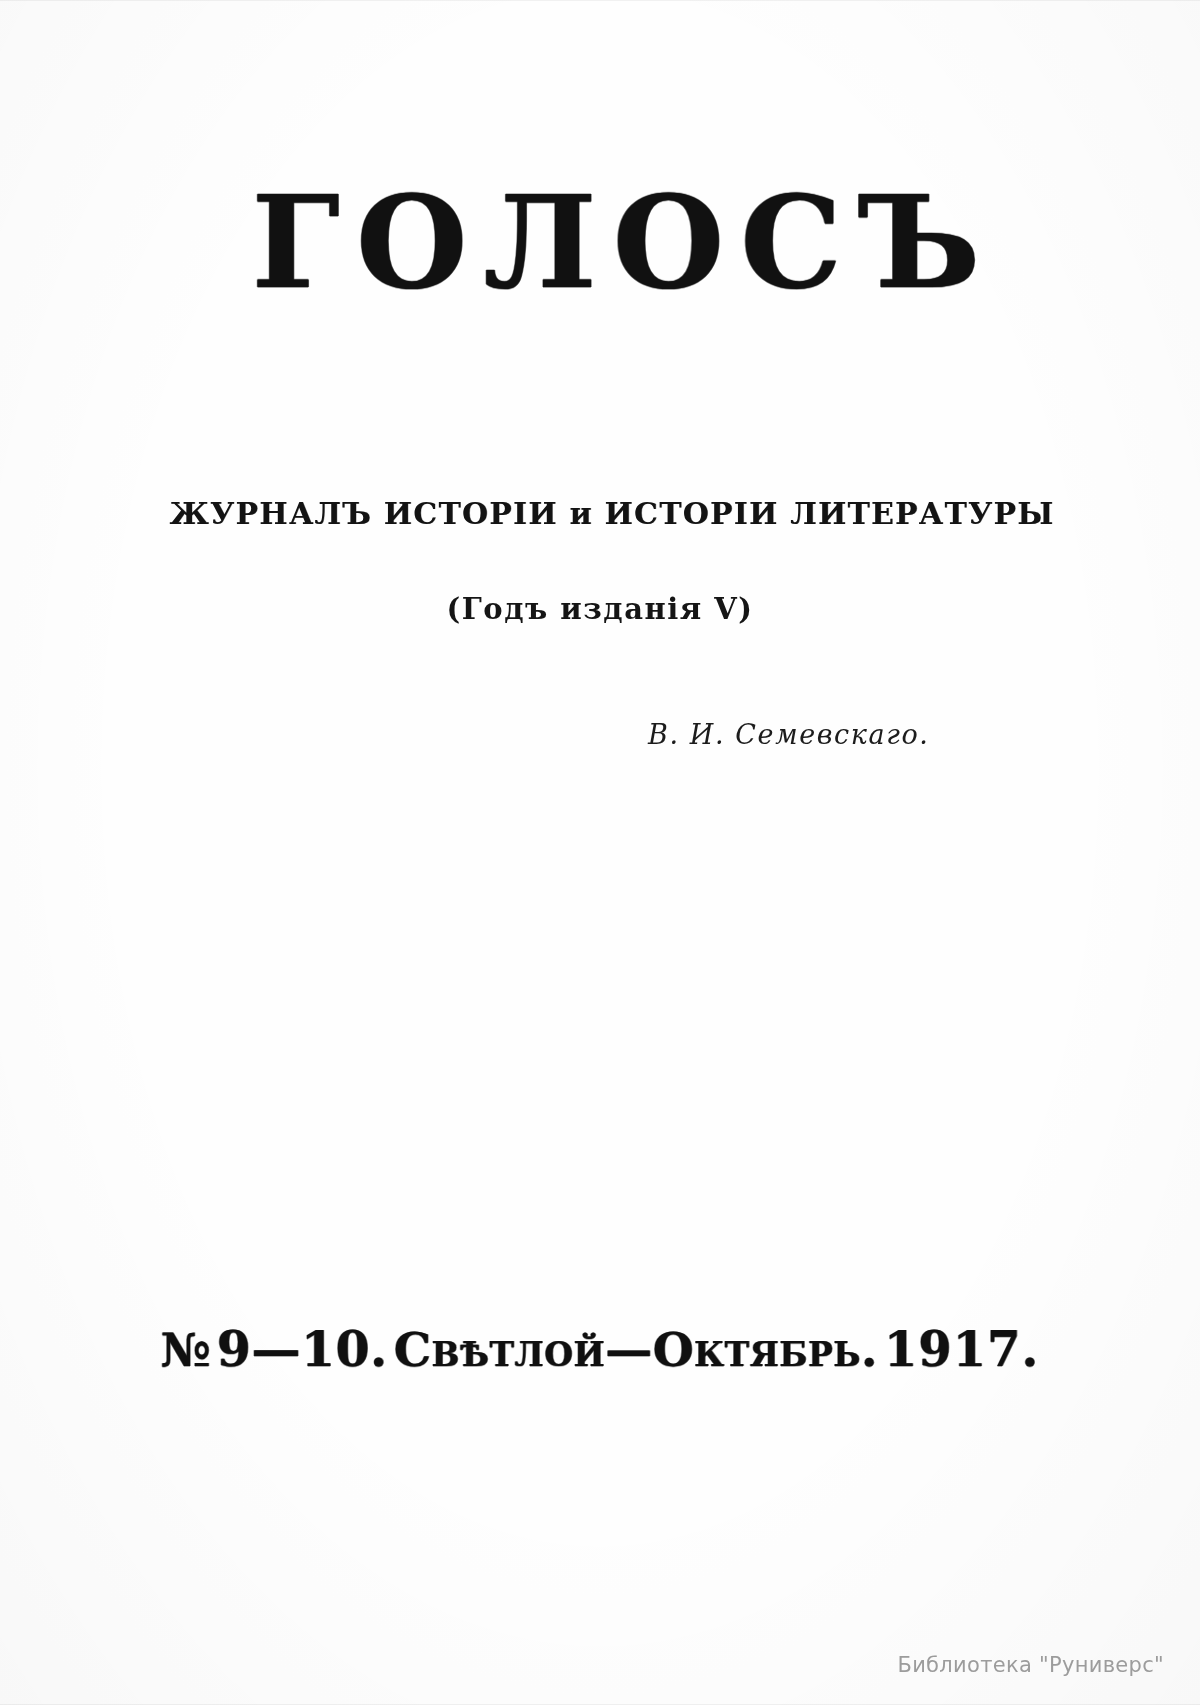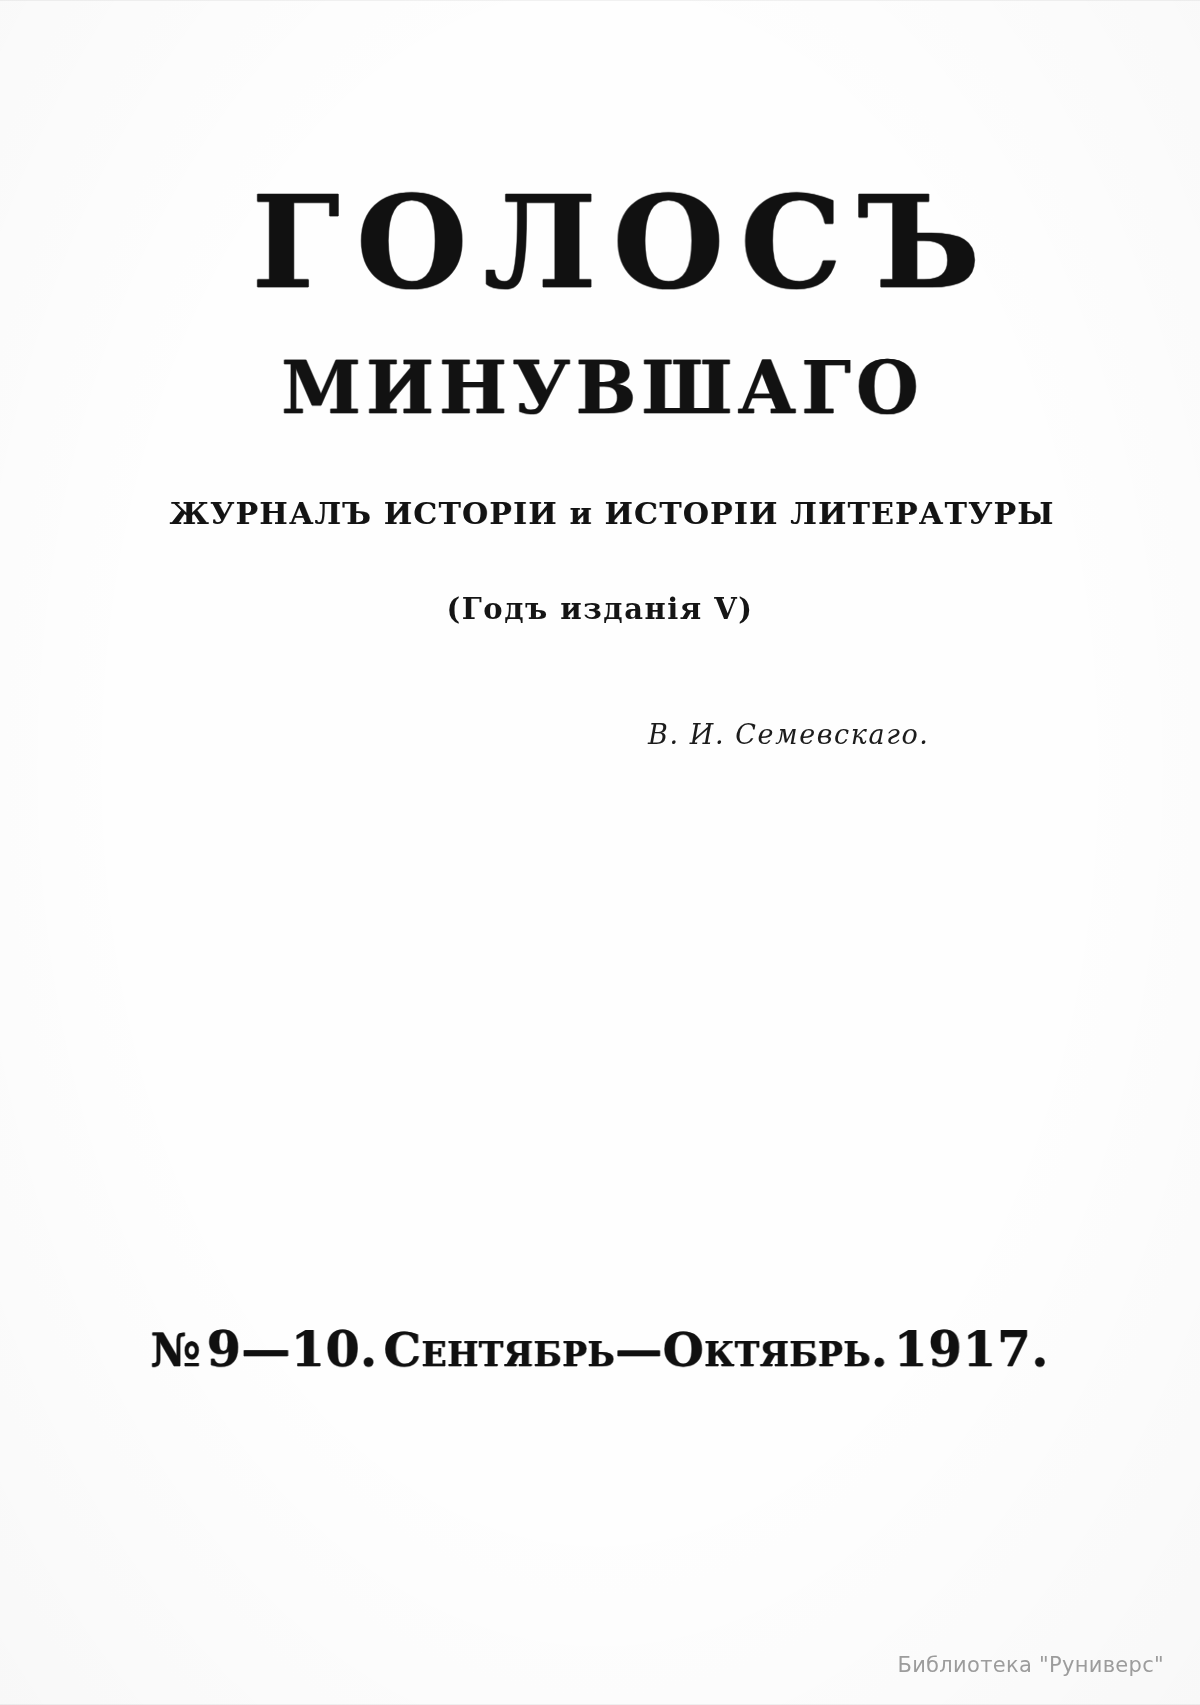--- a/index.html
+++ b/index.html
@@ -192,31 +192,30 @@
 </head>
 <body>
 
 <div class="page">
   <div class="sheet">
 
     <div class="edge-top"></div>
 
     <div class="title-main">ГОЛОСЪ</div>
 
-    <div class="title-sub">МИНУВШАГО</div>
 
     <div class="title-tagline">ЖУРНАЛЪ ИСТОРІИ и ИСТОРІИ ЛИТЕРАТУРЫ</div>
 
     <div class="title-year-line">(Годъ изданія V)</div>
 
     <div class="dedication">
       <span class="line2">В. И. Семевскаго.</span>
     </div>
 
     <div class="issue-line">
-      <span class="no-sign">№</span><span class="sep"></span><span>9—10.</span><span class="sep"></span><span class="month">Сентябрь—Октябрь.</span><span class="sep"></span><span class="year">1917.</span>
+      <span class="no-sign">№</span><span class="sep"></span><span>9—10.</span><span class="sep"></span><span class="month">Свѣтлой—Октябрь.</span><span class="sep"></span><span class="year">1917.</span>
     </div>
 
     <div class="watermark">Библиотека "Руниверс"</div>
 
     <div class="edge-bottom"></div>
   </div>
 </div>
 
 </body></html>

